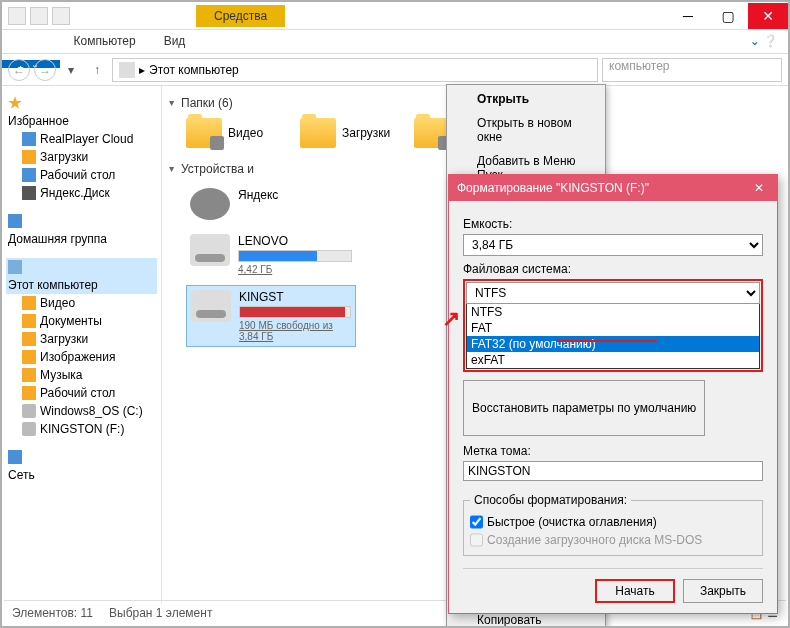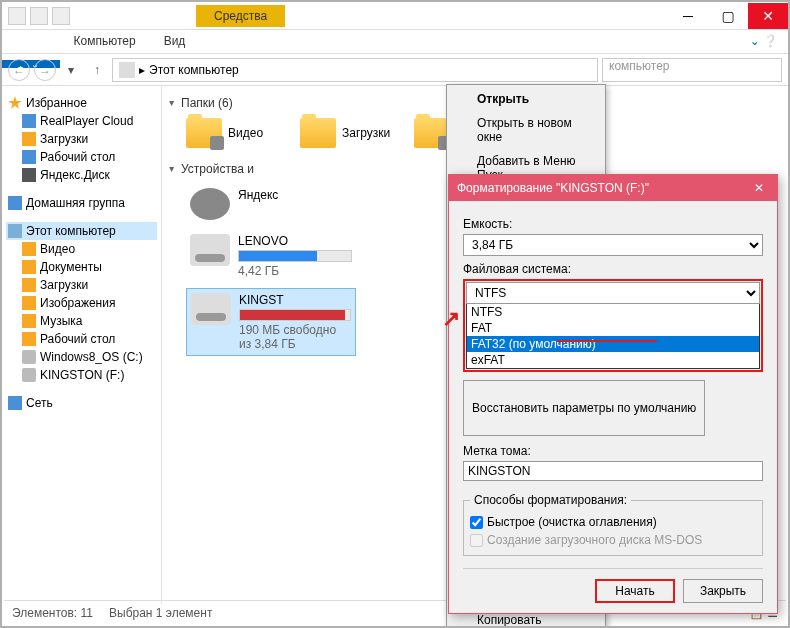--- a/index.html
+++ b/index.html
@@ -25,21 +25,21 @@
 .addr .nav { width: 22px; height: 22px; border-radius: 50%; border: 1px solid #ccc; display: flex; align-items: center; justify-content: center; color: #999; }
 .addr .up { width: 22px; height: 22px; display: flex; align-items: center; justify-content: center; color: #555; }
 .addr .path { flex: 1; border: 1px solid #ccc; height: 24px; display: flex; align-items: center; padding: 0 6px; gap: 4px; }
 .addr .path .ic { width: 16px; height: 16px; background: #ddd; }
 .addr .search { width: 180px; border: 1px solid #ccc; height: 24px; padding: 0 6px; color: #999; }
 
 
 .main { display: flex; height: 518px; }
 .sidebar { width: 160px; border-right: 1px solid #e5e5e5; padding: 8px 4px; overflow: hidden; }
 .sidebar .grp { margin-bottom: 10px; }
-.sidebar .grp .hdr { display: flex; align-items: flex-start; gap: 4px; padding: 2px; }
+.sidebar .grp .hdr { display: flex; align-items: flex-start; gap: 4px; padding: 2px; flex-direction: column; }
 .sidebar .grp .hdr .ic { width: 14px; height: 14px; }
 .sidebar .itm { display: flex; align-items: center; gap: 4px; padding: 2px 2px 2px 16px; }
 .sidebar .itm .ic { width: 14px; height: 14px; }
 .sidebar .sel { background: #cce8ff; }
 
 .content { flex: 1; padding: 6px; position: relative; }
 .section-hdr { color: #333; padding: 4px 2px; display: flex; align-items: center; gap: 6px; }
 .section-hdr::before { content: '▸'; font-size: 10px; color: #666; transform: rotate(90deg); display: inline-block; }
 .folders { display: flex; flex-wrap: wrap; gap: 8px 4px; padding: 4px 0 10px 18px; }
 .folder { width: 110px; display: flex; align-items: center; gap: 6px; }
@@ -47,21 +47,21 @@
 .folder .ic::before { content: ''; position: absolute; top: -4px; left: 2px; width: 14px; height: 4px; background: #ffd86b; border-radius: 2px 2px 0 0; }
 .folder .ic .ov { position: absolute; right: -2px; bottom: -2px; width: 14px; height: 14px; background: #888; border-radius: 2px; }
 
 .drives { padding: 4px 0 0 18px; }
 .drive { width: 170px; display: flex; gap: 8px; padding: 4px; margin-bottom: 6px; }
 .drive .ic { width: 40px; height: 32px; background: #ddd; border-radius: 4px; display: flex; align-items: end; justify-content: center; }
 .drive .ic .disc { width: 30px; height: 8px; background: #999; border-radius: 4px; margin-bottom: 4px; }
 .drive .info { flex: 1; }
 .drive .bar { height: 12px; background: #e9e9e9; border: 1px solid #ccc; margin: 2px 0; }
 .drive .bar .fill { height: 100%; }
-.drive .sub { font-size: 12px; color: #666; }
+.drive .sub { font-size: 10px; color: #666; text-decoration: underline; }
 .drive.sel { background: #cce8ff; border: 1px solid #7ab7e8; }
 
 .statusbar { position: absolute; bottom: 2px; left: 2px; right: 2px; height: 24px; border-top: 1px solid #ddd; display: flex; align-items: center; padding: 0 8px; gap: 16px; color: #555; }
 
 
 .ctxmenu { position: absolute; top: -2px; left: 284px; width: 160px; background: #f0f0f0; border: 1px solid #999; box-shadow: 2px 2px 6px rgba(0,0,0,0.25); padding: 2px; z-index: 20; }
 .ctxmenu .mi { padding: 5px 10px 5px 28px; position: relative; font-size: 12px; }
 .ctxmenu .mi.hl { border: 2px solid #e21a1a; background: #fffceb; padding: 3px 8px 3px 26px; }
 .ctxmenu .mi .ic { position: absolute; left: 4px; top: 3px; width: 16px; height: 16px; }
 .ctxmenu .mi.bold { font-weight: bold; }
@@ -76,21 +76,21 @@
 .dlg .lbl { margin: 6px 0 3px; }
 .dlg select, .dlg input[type=text] { width: 100%; border: 1px solid #999; padding: 2px 4px; background: #fff; font-size: 12px; }
 .dlg .fs-sel { border: 2px solid #e21a1a; padding: 1px; }
 .dlg .dropdown { border: 1px solid #333; background: #fff; margin-top: -1px; }
 .dlg .dropdown .opt { padding: 1px 4px; }
 .dlg .dropdown .opt.hi { background: #0078d7; color: #fff; }
 .dlg .restore { margin: 8px 0; }
 .dlg .restore button { padding: 20px 8px; border: 1px solid #999; background: #f0f0f0; }
 .dlg fieldset { border: 1px solid #bbb; padding: 6px; margin-top: 12px; }
 .dlg fieldset legend { padding: 0 4px; }
-.dlg .chk { display: flex; align-items: center; gap: 4px; padding: 2px 0; }
+.dlg .chk { display: flex; gap: 4px; padding: 2px 0; }
 .dlg .btns { border-top: 1px solid #ccc; margin-top: 12px; padding-top: 10px; display: flex; justify-content: flex-end; gap: 8px; }
 .dlg .btns button { width: 80px; padding: 3px 0; border: 1px solid #999; background: #f0f0f0; }
 .dlg .btns .start { border: 2px solid #e21a1a; }
 
 .ic.star { background: #f9a825; clip-path: polygon(50% 0,61% 35%,98% 35%,68% 57%,79% 91%,50% 70%,21% 91%,32% 57%,2% 35%,39% 35%); }
 .ic.blue { background: #4a90d9; }
 .ic.green { background: #6aa84f; }
 .ic.orange { background: #f9a825; }
 .ic.dark { background: #555; }
 .ic.pc { background: #7baed9; }

